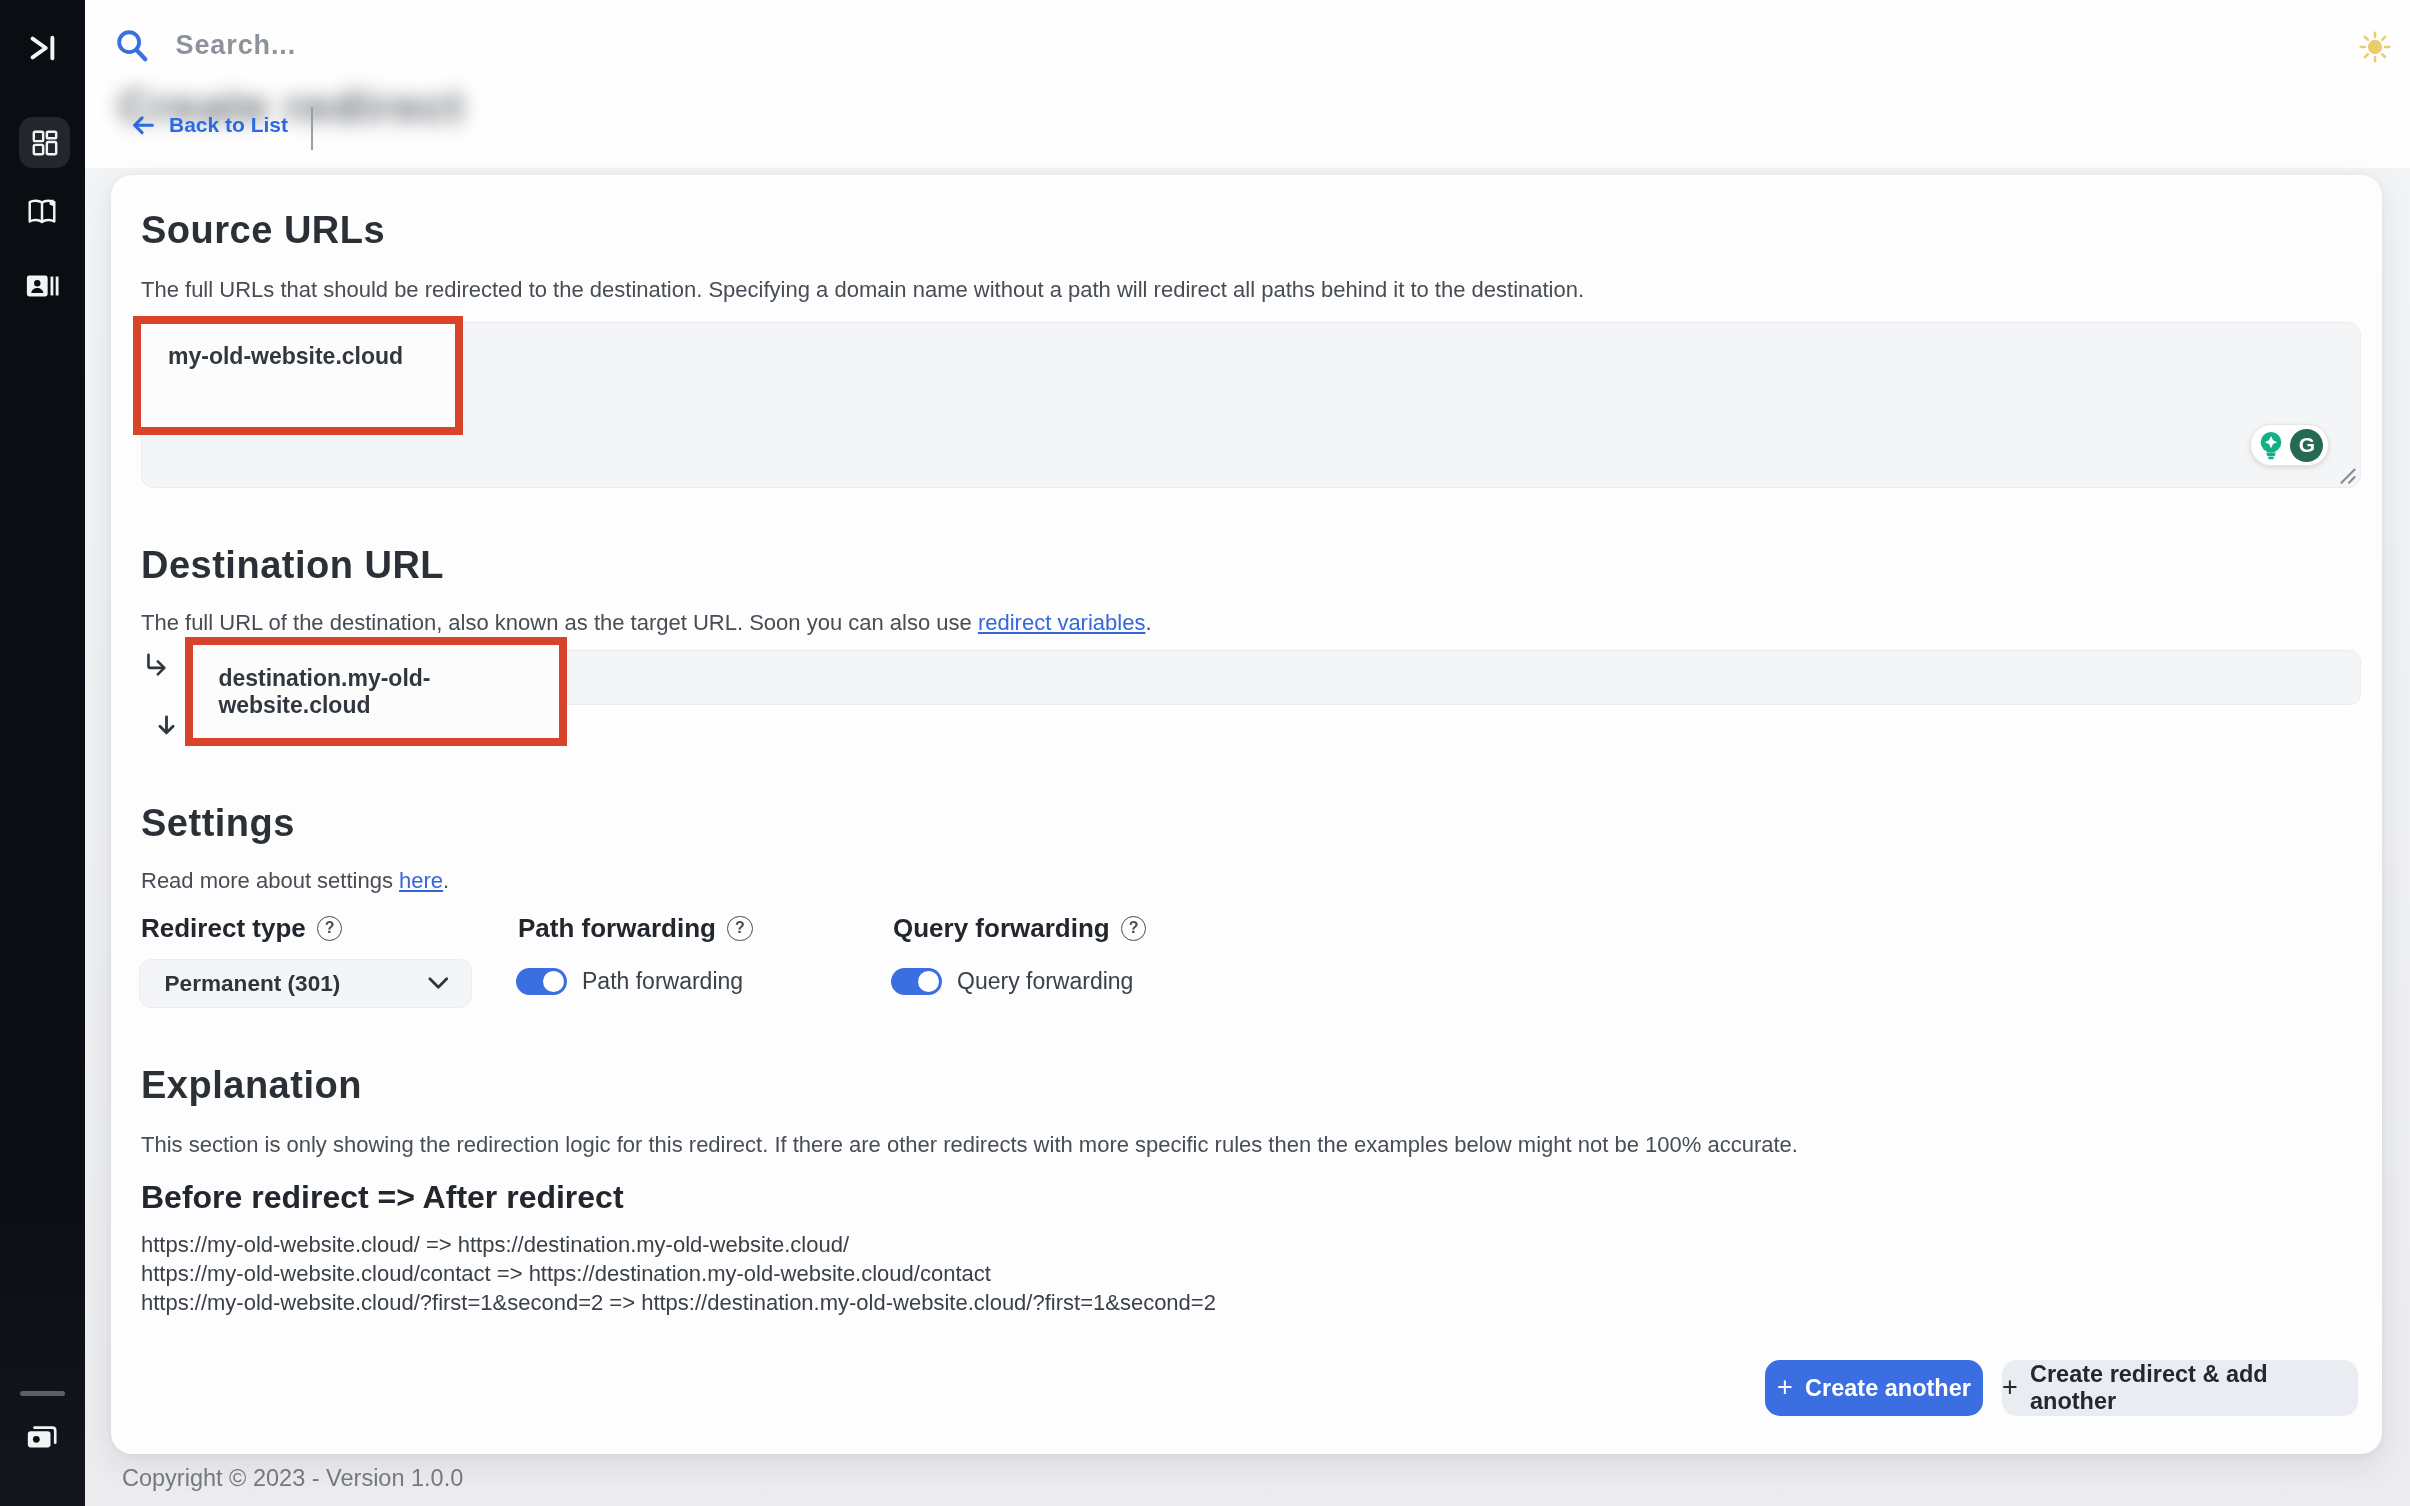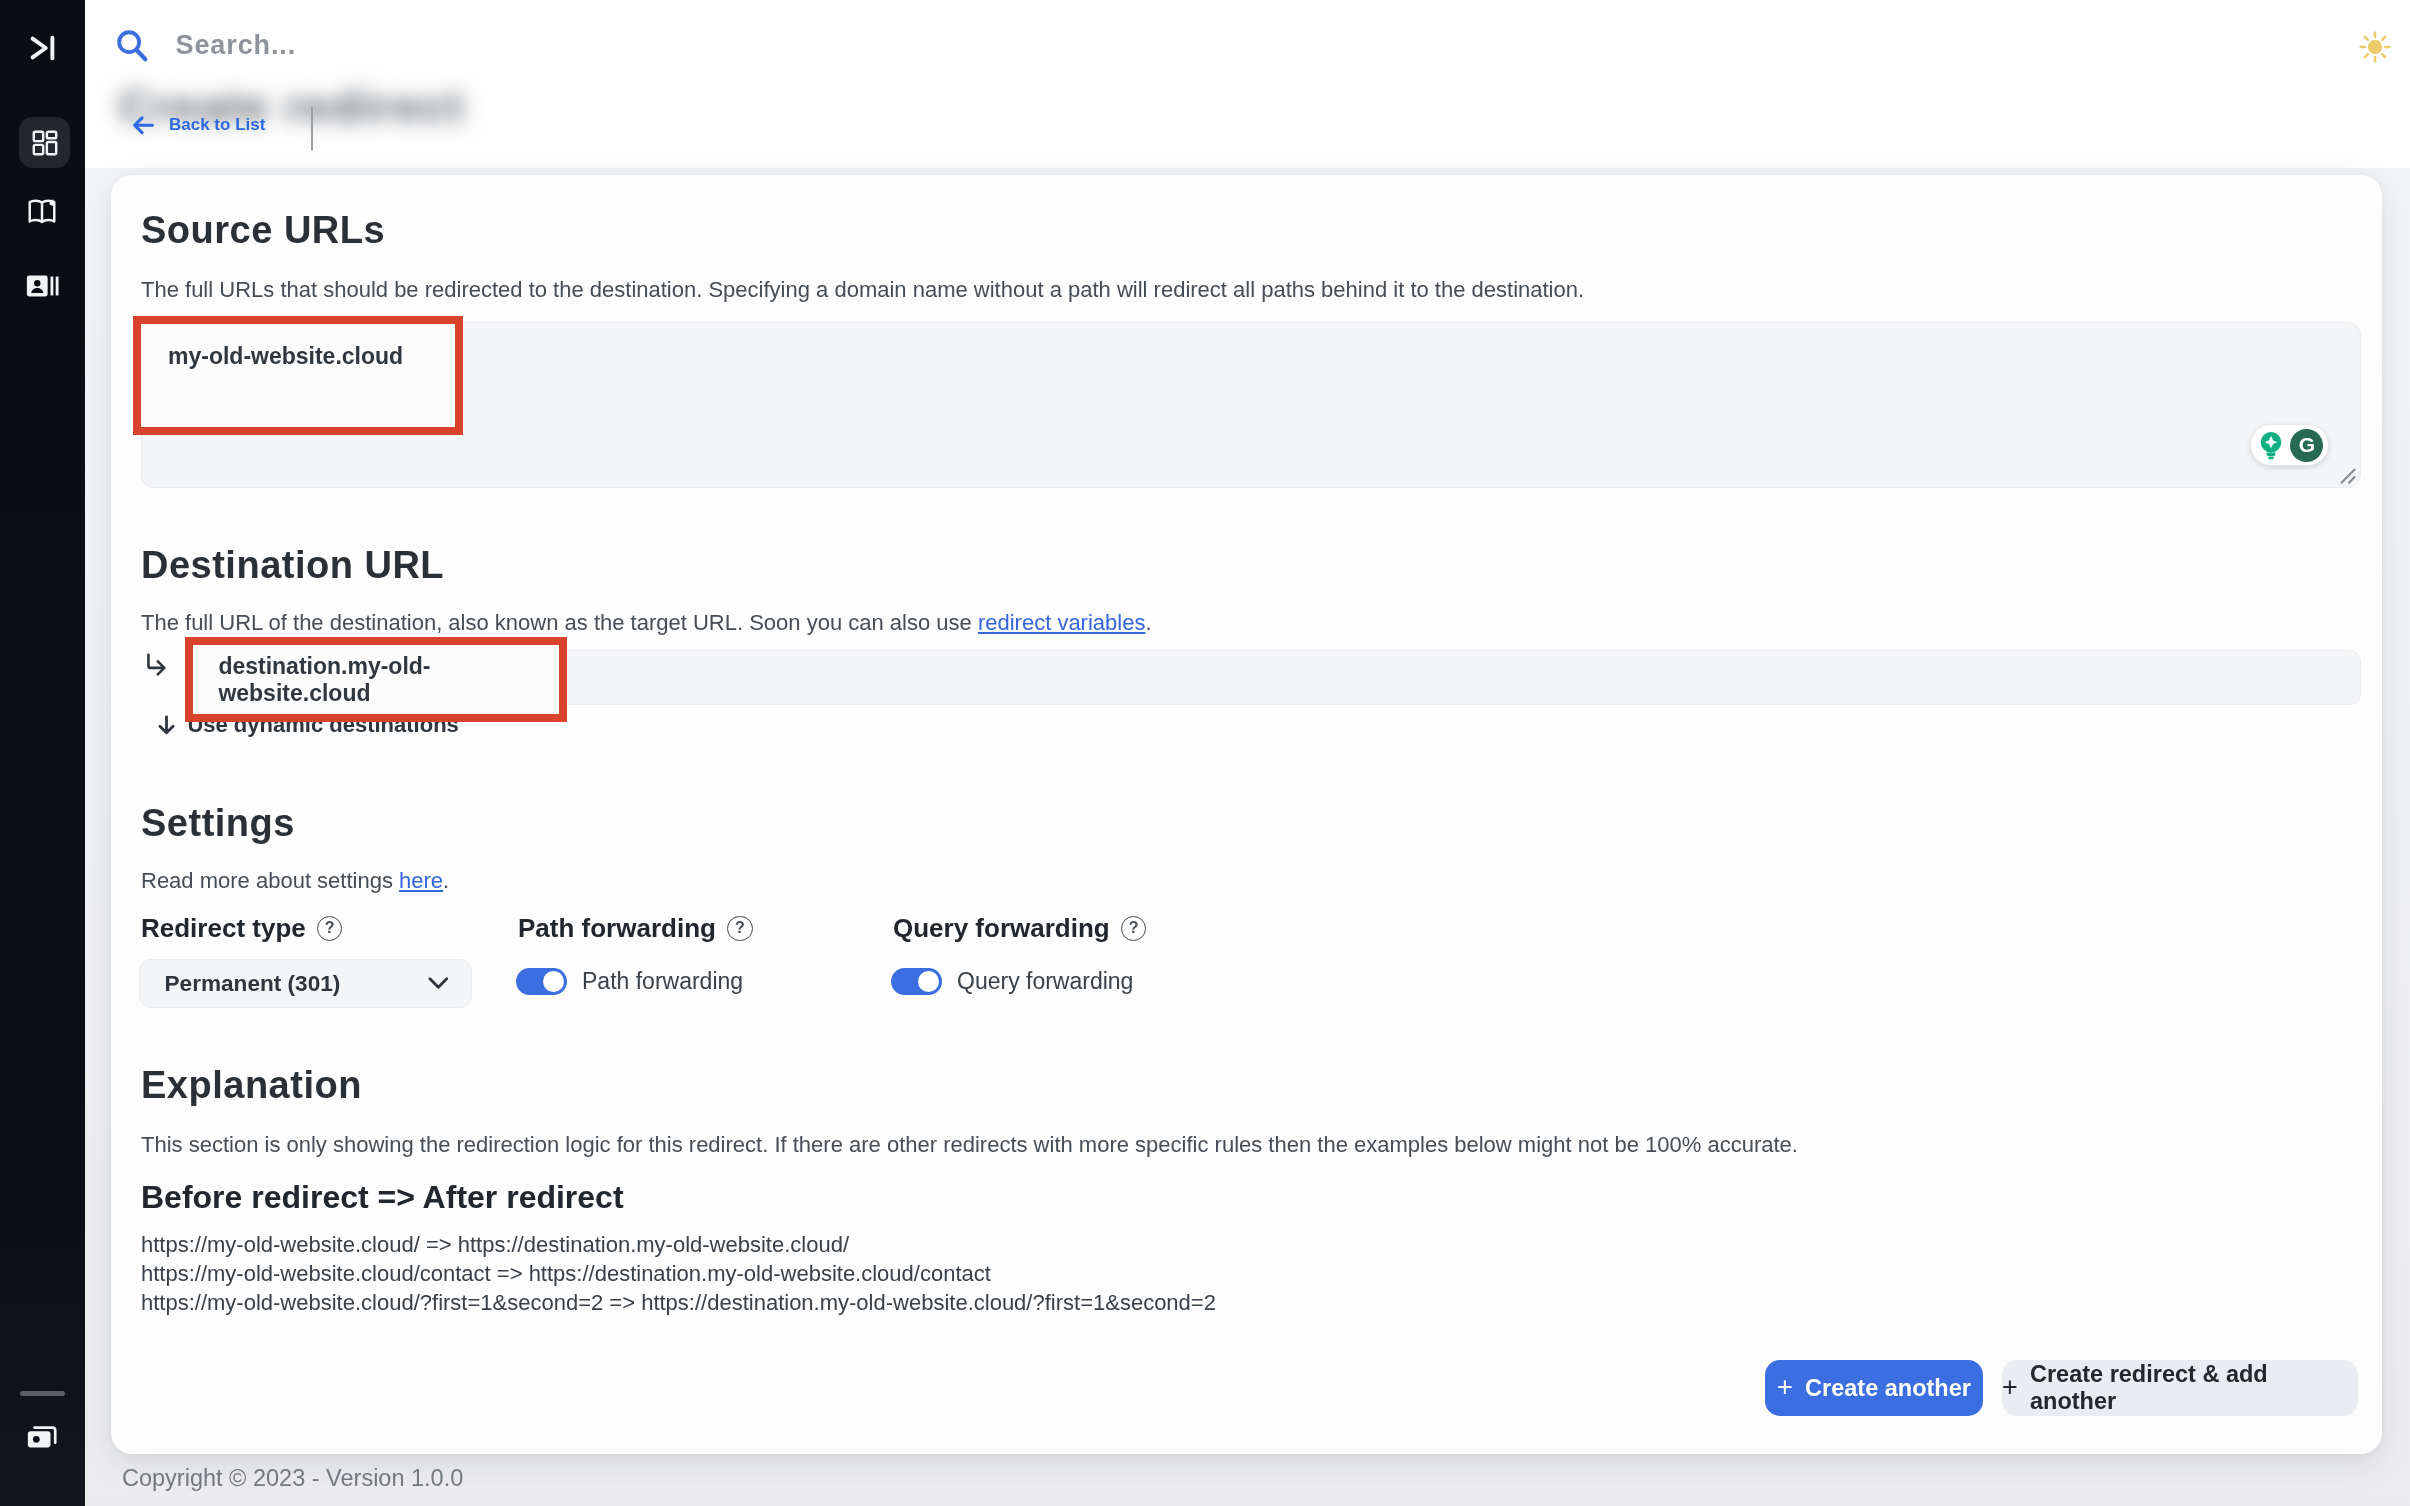--- a/index.html
+++ b/index.html
@@ -37,21 +37,21 @@
   .theme-toggle { position: absolute; left: 2352px; top: 24.5px; width: 45px; height: 45px; display:flex; align-items:center; justify-content:center; cursor: pointer; z-index: 5; }
 
   .page-title-blur {
     position: absolute; left: 119px; top: 81px; z-index: 4;
     font-size: 45px; font-weight: bold; color: #5f646b;
     filter: blur(9.4px); letter-spacing: 1.9px; white-space: nowrap;
   }
   .text-caret { position: absolute; left: 311px; top: 107px; width: 1.9px; height: 43px; background: #999fa7; z-index: 5; }
   .back-link {
     position: absolute; left: 130px; top: 113px; display: flex; align-items: center; gap: 13px;
-    color: #2d6ae2; font-size: 17px; font-weight: bold; cursor: pointer; z-index: 6;
+    color: #2d6ae2; font-size: 21px; font-weight: bold; cursor: pointer; z-index: 6;
   }
 
   
   .card {
     position: absolute; left: 111px; top: 175px; width: 2271px; height: 1279px;
     background: #fdfdfe; border-radius: 21px;
     box-shadow: 0 9.4px 32px rgba(25, 30, 48, 0.09), 0 1.9px 7.5px rgba(25,30,48,0.05);
     z-index: 2;
   }
 
@@ -78,21 +78,21 @@
     width: 33px; height: 33px; border-radius: 50%; background: #276a54; color: #fff;
     font-size: 21px; font-weight: bold; display: flex; align-items: center; justify-content: center; cursor: pointer;
   }
   .resize-handle { position: absolute; left: 2333px; top: 461px; width: 24.5px; height: 24.5px; z-index: 4; cursor: nwse-resize; }
 
   
   .dest-input {
     position: absolute; left: 188px; top: 650px; width: 2173px; height: 55px;
     background: #f4f5f6; border: 0.9px solid #eaecef; border-radius: 11.3px; z-index: 3; cursor: text;
   }
-  .anno-dest { left: 185px; top: 637px; width: 382px; height: 85px; display: flex; align-items: center; padding-left: 25.4px; }
+  .anno-dest { left: 185px; top: 637px; width: 382px; height: 109px; display: flex; align-items: center; padding-left: 25.4px; }
   .anno-dest .val-line { font-size: 23px; font-weight: bold; color: #31373e; }
   .corner-icon { position: absolute; left: 141px; top: 652px; width: 28px; height: 28px; z-index: 3; }
   .dyn-row {
     position: absolute; left: 156px; top: 712px; display: flex; align-items: center; gap: 10.4px;
     font-size: 22px; font-weight: bold; color: #2f353c; cursor: pointer; z-index: 3;
   }
 
   
   .set-label { position: absolute; display: flex; align-items: center; gap: 11.3px; font-size: 26px; font-weight: bold; color: #22272e; z-index: 3; }
   .help-icon {

